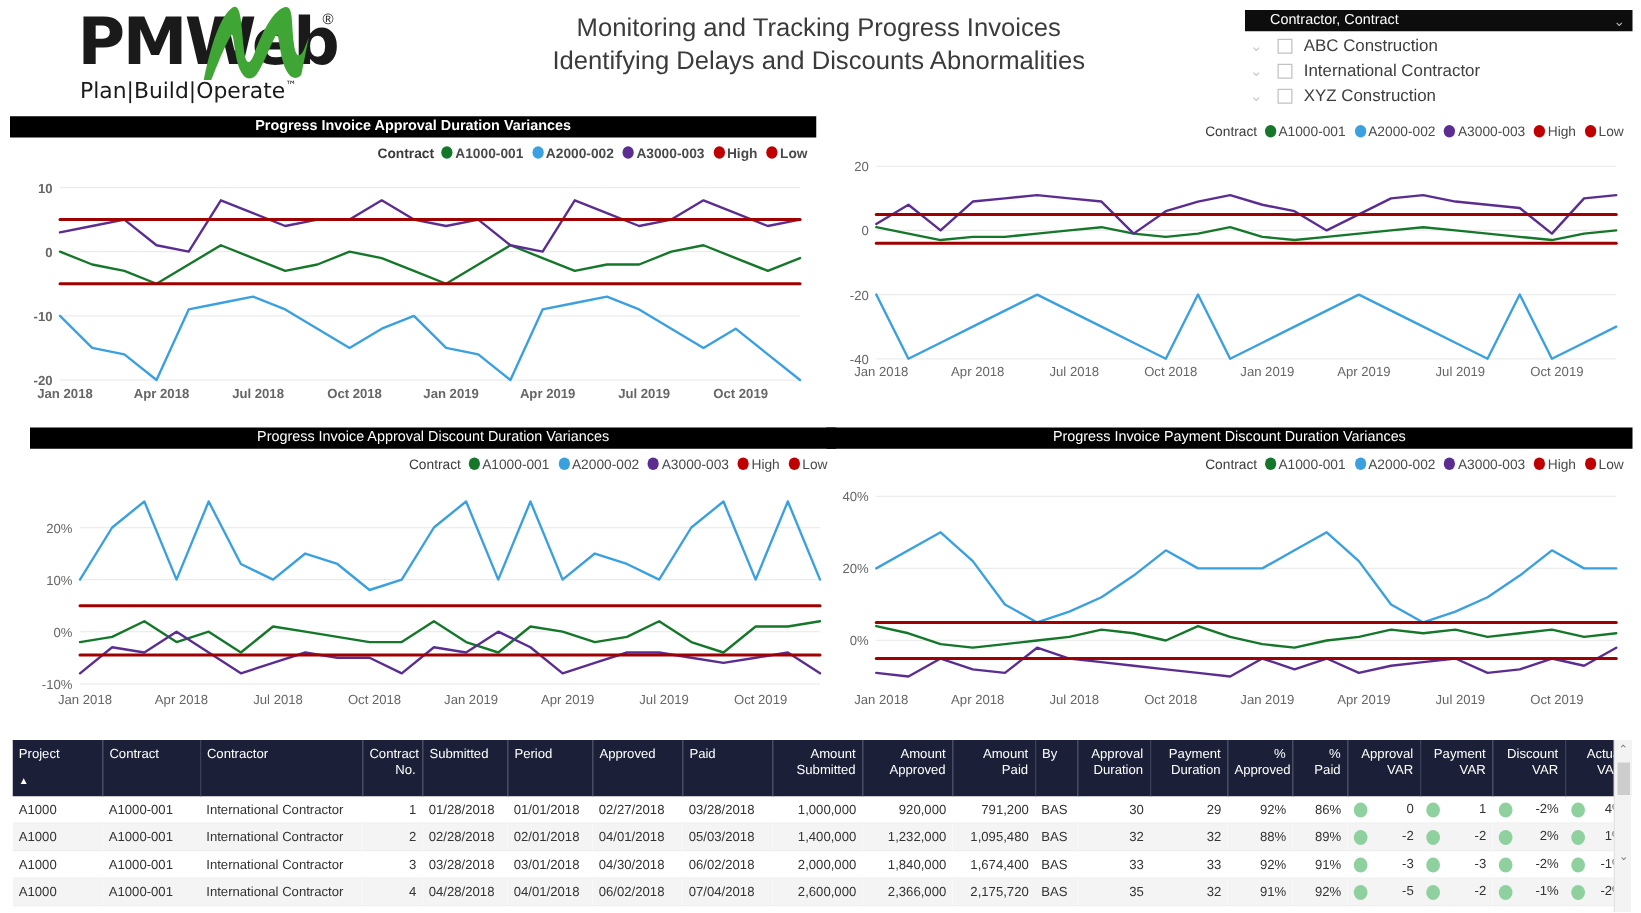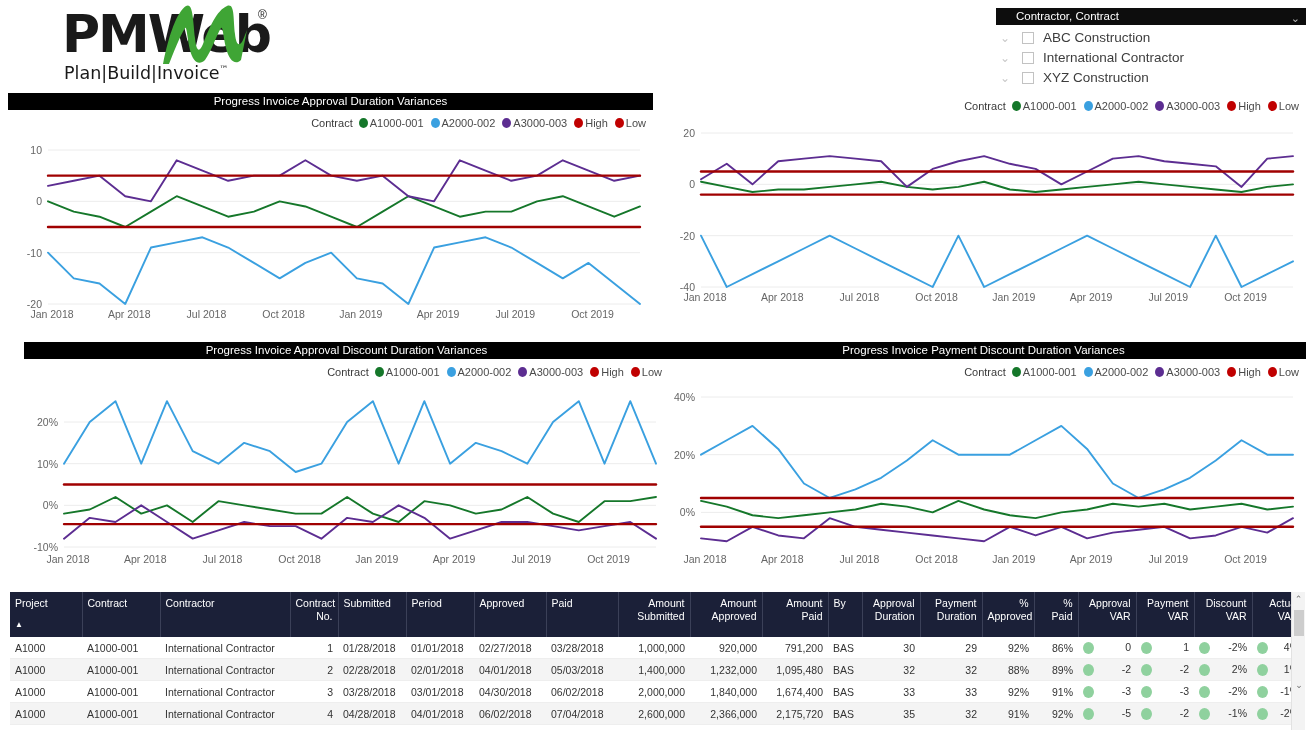--- a/index.html
+++ b/index.html
@@ -125,44 +125,48 @@
 
   <div class="header">
     <div class="logo-wrap">
       <div class="logo-main">
         <span class="logo-text">PMWeb</span>
         <svg class="logo-swoosh" viewBox="0 0 96 62">
           <path d="M8 60 C 14 30, 22 8, 31 2 C 38 -2, 38 16, 40 34 C 41 46, 44 50, 48 40 C 54 24, 62 6, 72 2 C 80 -1, 78 14, 80 30 C 81 40, 84 44, 88 36 L 92 26 L 86 56 C 80 62, 74 56, 71 44 C 68 32, 68 22, 66 24 C 62 30, 56 48, 50 56 C 44 62, 38 58, 35 46 C 32 34, 32 22, 30 24 C 25 32, 18 50, 14 60 Z" fill="#3fa535"></path>
         </svg>
         <span class="logo-reg">®</span>
       </div>
-      <div class="logo-tag"><span>Plan|Build|Invoice</span><span class="tm">™</span></div>
-    </div>
-
+      <div class="logo-tag"><span>Plan|Build|Operate</span><span class="tm">™</span></div>
+    </div>
+
+    <div class="maintitle">
+      <div>Monitoring and Tracking Progress Invoices</div>
+      <div>Identifying Delays and Discounts Abnormalities</div>
+    </div>
 
     <div class="slicer">
       <div class="slicer-head">
         <span>Contractor, Contract</span>
         <span class="chev">⌄</span>
       </div>
       <div class="slicer-list">
         <div class="slicer-row">
           <span class="exp">⌄</span><span class="cbx"></span><span class="lbl">ABC Construction</span>
         </div>
         <div class="slicer-row">
           <span class="exp">⌄</span><span class="cbx"></span><span class="lbl">International Contractor</span>
         </div>
         <div class="slicer-row">
           <span class="exp">⌄</span><span class="cbx"></span><span class="lbl">XYZ Construction</span>
         </div>
       </div>
     </div>
   </div>
 
-  <div class="panel" style="left:8px; top:93px; width:645px; height:243px;">
+  <div class="panel" style="left:8px; top:93px; width:645px; height:243px;font-weight:bold;">
     <div class="panel-title">Progress Invoice Approval Duration Variances</div>
     <div class="legend">
       <span class="lg-title">Contract</span><span class="lg-item"><span class="dot" style="background:#15772a"></span><span>A1000-001</span></span><span class="lg-item"><span class="dot" style="background:#3aa0e0"></span><span>A2000-002</span></span><span class="lg-item"><span class="dot" style="background:#5c2d91"></span><span>A3000-003</span></span><span class="lg-item"><span class="dot" style="background:#c00000"></span><span>High</span></span><span class="lg-item"><span class="dot" style="background:#c00000"></span><span>Low</span></span>
     </div>
     <div class="plot">
       <svg width="645" height="195" viewBox="0 0 645 195">
           <line x1="40" y1="14" x2="632" y2="14" stroke="#ececec" stroke-width="1"></line>
           <text x="34" y="18" text-anchor="end" class="ytick">10</text>
           <line x1="40" y1="65.33333333333334" x2="632" y2="65.33333333333334" stroke="#ececec" stroke-width="1"></line>
           <text x="34" y="69.33333333333334" text-anchor="end" class="ytick">0</text>

